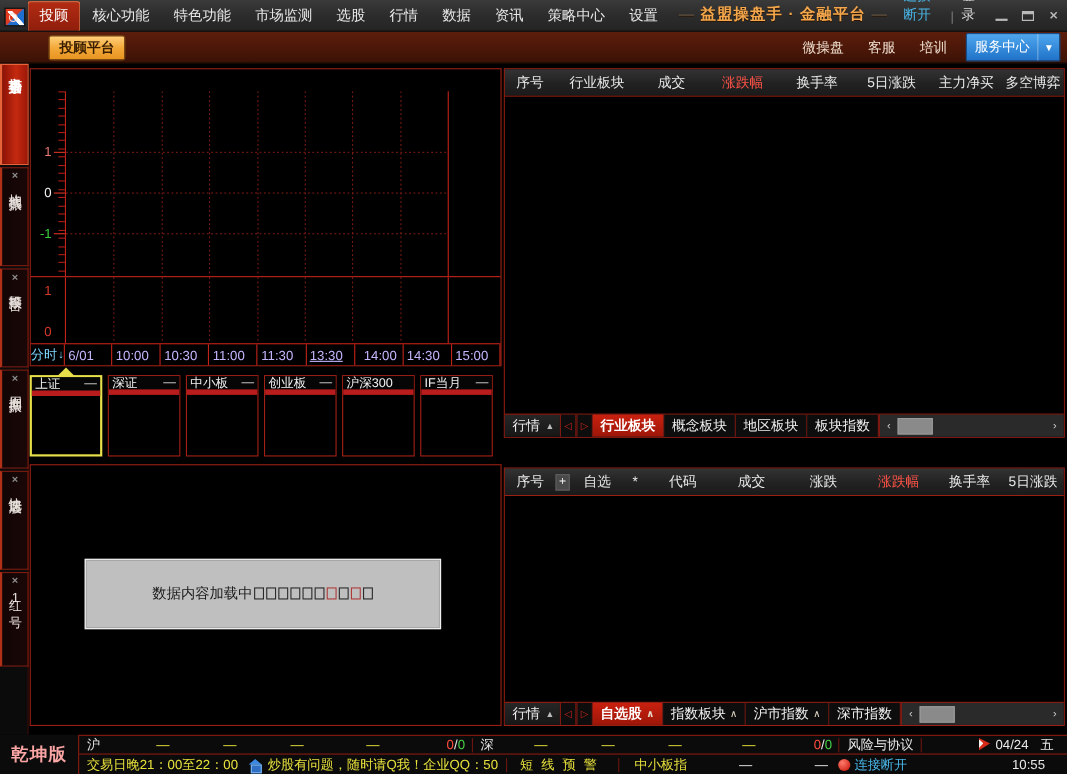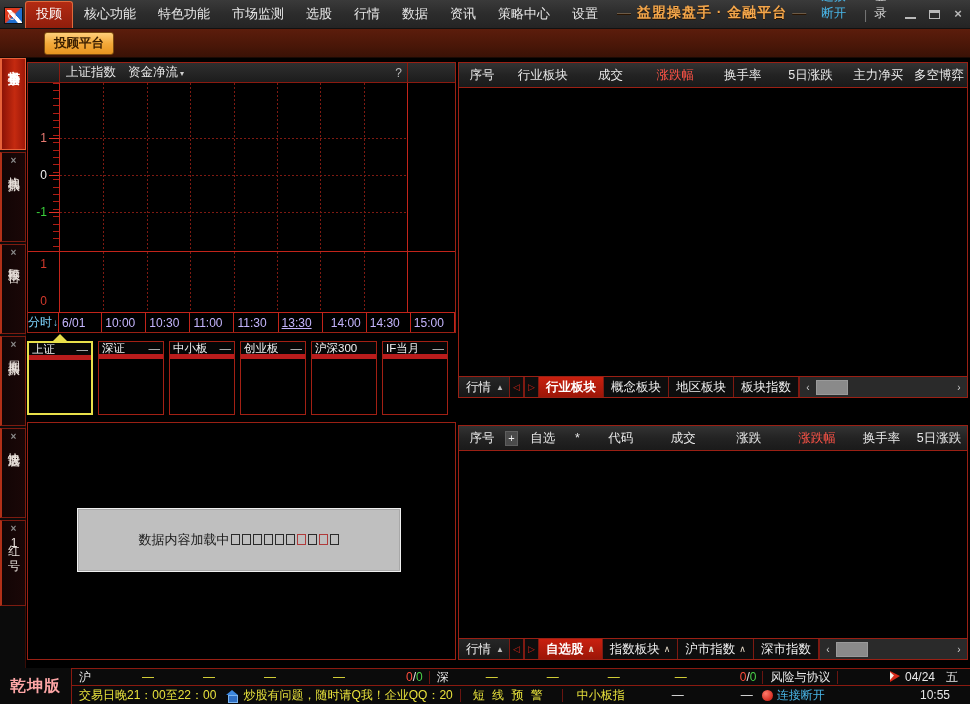--- a/index.html
+++ b/index.html
@@ -344,20 +344,29 @@
           <div class="wb-max"></div>
         </div>
       <div class="winbtn">
         <span class="wb-cls">×</span>
       </div>
     </div>
   </div>
 
   <div class="toolbar">
     <div class="tb-btn">投顾平台</div>
+    <div class="tb-right" id="tbRight">
+      <div class="tb-link">微操盘</div>
+        <div class="tb-link">客服</div>
+        <div class="tb-link">培训</div>
+        <div class="svc-btn">
+        <span class="lbl">服务中心</span>
+        <span class="arw">▼</span>
+      </div>
+    </div>
   </div>
 
   <div class="sidebar" id="sidebar">
       <div class="sb-item active" style="height: 92px;">
         <div class="sb-label">市场全景</div>
       </div>
       <div class="sb-item" style="height: 90px;">
         <div class="sb-x">×</div>
         <div class="sb-label">均线共振</div>
       </div>
@@ -373,29 +382,20 @@
         <div class="sb-x">×</div>
         <div class="sb-label">快速选股</div>
       </div>
       <div class="sb-item" style="height: 86px;">
         <div class="sb-x">×</div>
         <div class="sb-label">红1号</div>
       </div>
     </div>
 
   <div class="panel" id="chartPanel">
-    <div class="chart-head">
-      <div class="ch-gut"></div>
-      <span class="ch-title">上证指数</span>
-      <span class="ch-sub">
-        <span>资金净流</span><span class="ch-caret">▾</span>
-      </span>
-      <span class="ch-help">?</span>
-      <div class="ch-right-col"></div>
-    </div>
 
     <div class="chart-body">
 
       <div style="position:absolute;left:0;top:0;right:0;height:168px;">
         <div class="yaxis" id="yaxis">
             <div class="ytick" style="top: 0px;"></div>
             <div class="ytick" style="top: 7.4px;"></div>
             <div class="ytick" style="top: 14.8px;"></div>
             <div class="ytick" style="top: 22.2px;"></div>
             <div class="ytick" style="top: 29.6px;"></div>
@@ -648,21 +648,21 @@
       <span class="sb-right">
         <span class="flag"></span>
         <span class="sbi w" style="padding:0 4px 0 0">04/24</span>
         <span class="sbi w" style="padding-right:12px">五</span>
       </span>
     </div>
 
     <div class="sb-row bot">
       <span class="sbi y">交易日晚21：00至22：00</span>
       <span class="house"></span>
-      <span class="sbi y" style="padding-left:0">炒股有问题，随时请Q我！企业QQ：20</span>
+      <span class="sbi y" style="padding-left:0">炒股有问题，随时请Q我！企业QQ：50</span>
       <span class="cell-div"></span>
       <span class="sbi y" style="letter-spacing:2px;padding-left:12px">短 线 预 警</span>
       <span class="cell-div" style="margin-left:10px"></span>
       <span class="sbi y" style="padding-left:14px">中小板指</span>
       <span class="sbi w" style="padding-left:40px">—</span>
       <span class="sbi w" style="padding-left:50px">—</span>
       <span class="dot-red"></span>
       <span class="sbi c" style="padding-left:0">连接断开</span>
       <span class="sb-right">
         <span class="sbi w" style="padding-right:20px">10:55</span>

